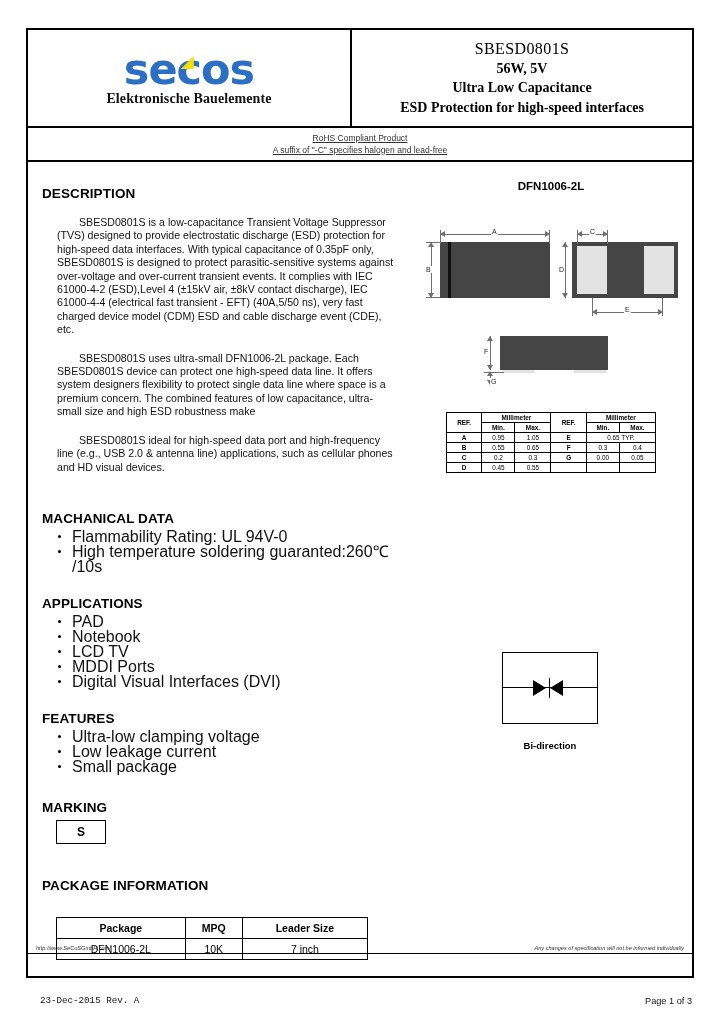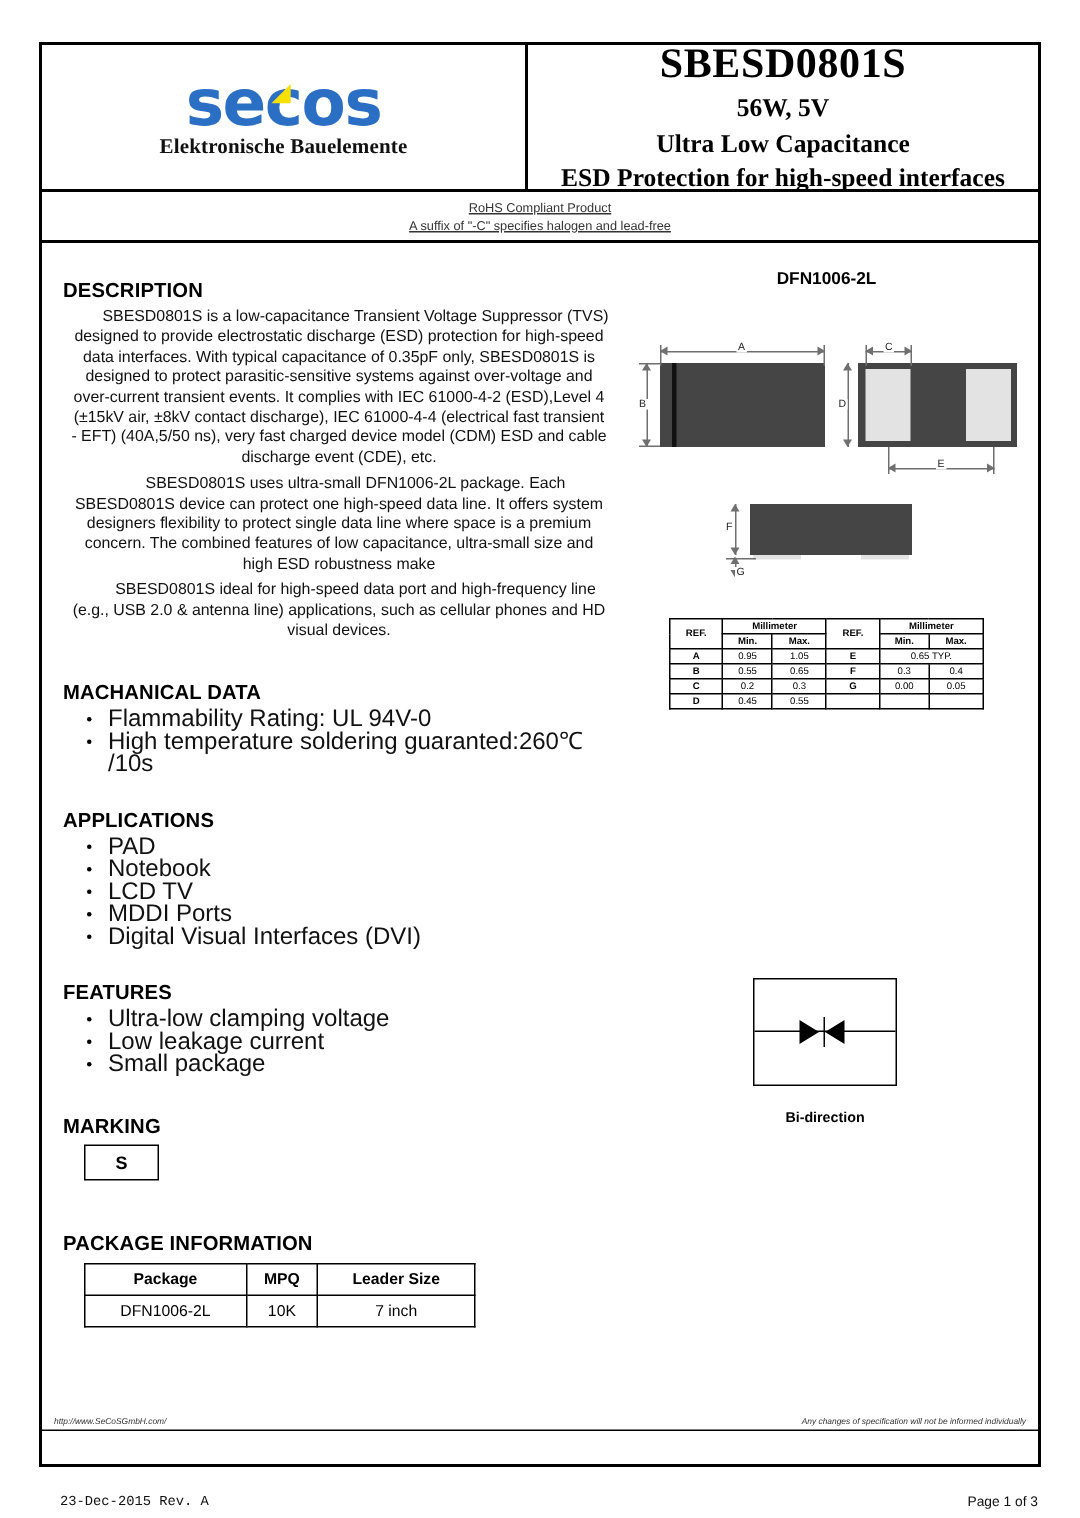--- a/index.html
+++ b/index.html
@@ -74,27 +74,27 @@
     flex: 1;
     display: flex;
     flex-direction: column;
     align-items: center;
     justify-content: center;
     font-family: "Liberation Serif", serif;
     text-align: center;
     box-sizing: border-box;
   }
   .hdr-part {
-    font-size: 28px;
-    font-weight: bold;
+    font-size: 16px;
+    font-weight: normal;
     letter-spacing: 0.4px;
     line-height: 1.25;
   }
   .hdr-line {
-    font-size: 17px;
+    font-size: 14px;
     font-weight: bold;
     line-height: 1.4;
   }
 
   .rohs-band {
     height: 34px;
     border-bottom: 2px solid #000;
     display: flex;
     flex-direction: column;
     align-items: center;
@@ -123,23 +123,23 @@
     font-size: 13.5px;
     font-weight: bold;
     margin: 0 0 3px 0;
     letter-spacing: 0.1px;
   }
   .sec-gap { height: 22px; }
 
   p.para {
     font-size: 10.6px;
     line-height: 13.4px;
-    margin: 4px;
+    margin: 15px;
     text-indent: 22px;
-    text-align: center;
+    text-align: left;
     color: #111;
   }
 
   ul.bullets {
     margin: 2px 0 0 0;
     padding: 0 0 0 30px;
     list-style: none;
   }
   ul.bullets li {
     font-size: 16px;
@@ -165,24 +165,24 @@
     height: 22px;
     border: 1.5px solid #000;
     display: flex;
     align-items: center;
     justify-content: center;
     font-size: 12px;
     font-weight: bold;
   }
 
   table.pkginfo {
-    margin-top: 6px;
+    margin-top: 24px;
     margin-left: 14px;
     border-collapse: collapse;
-    width: 261px;
+    width: 312px;
   }
   table.pkginfo th, table.pkginfo td {
     border: 1.5px solid #000;
     text-align: center;
     font-size: 10.5px;
     padding: 4px 2px;
   }
   table.pkginfo th { font-weight: bold; }
   table.pkginfo td { font-weight: normal; }
 

